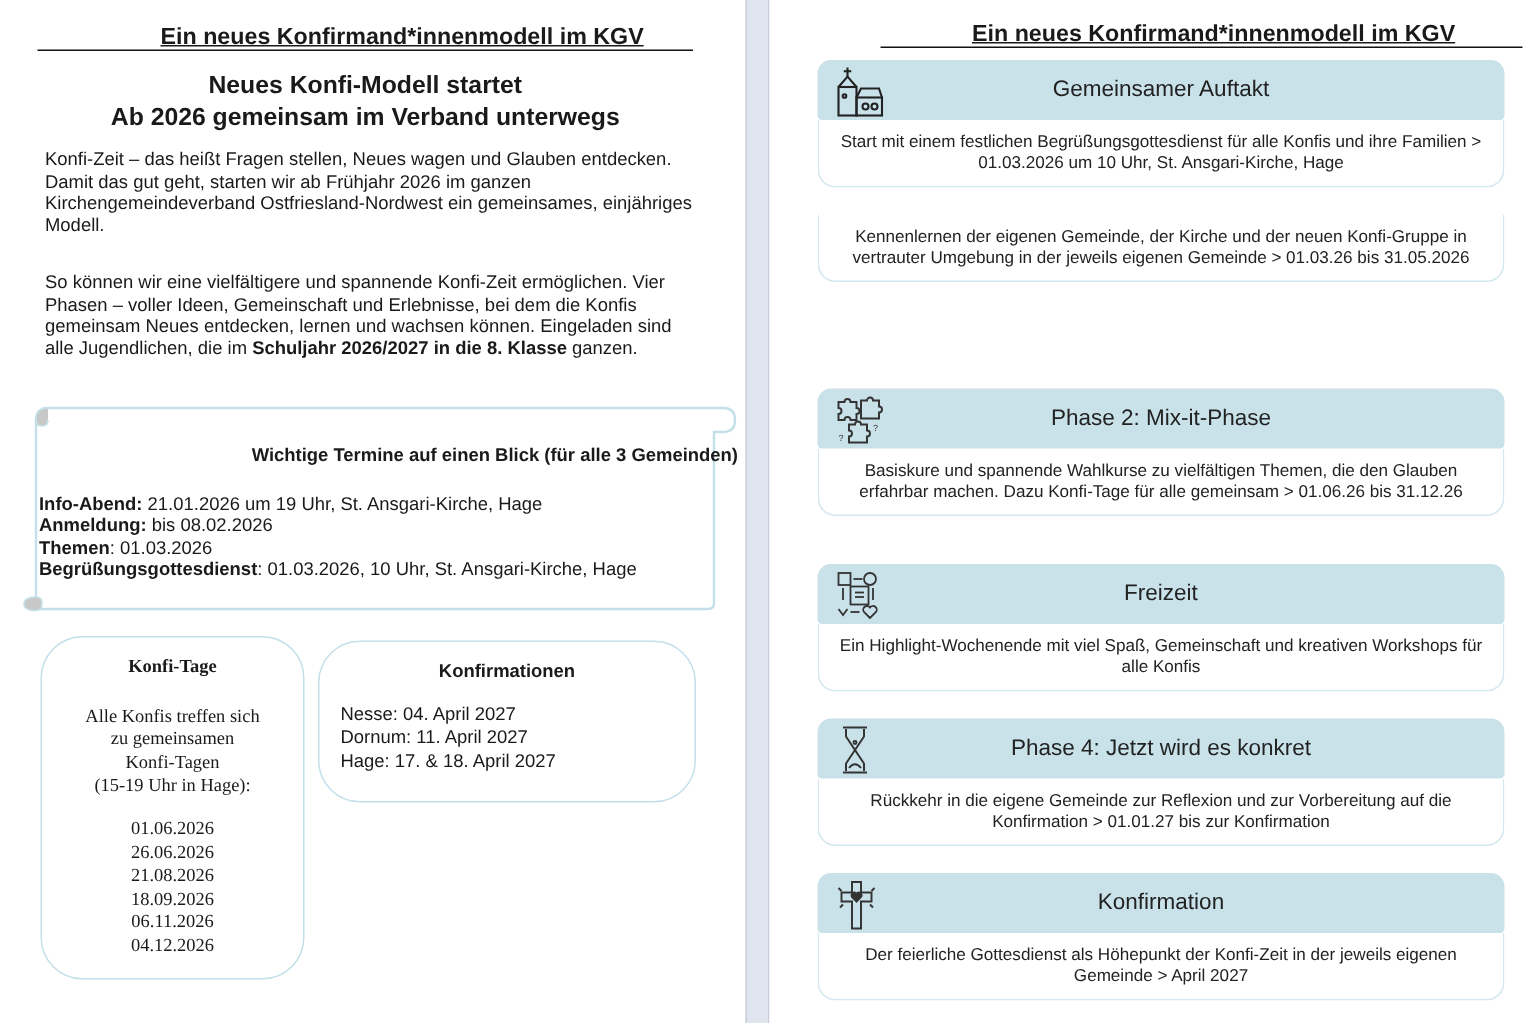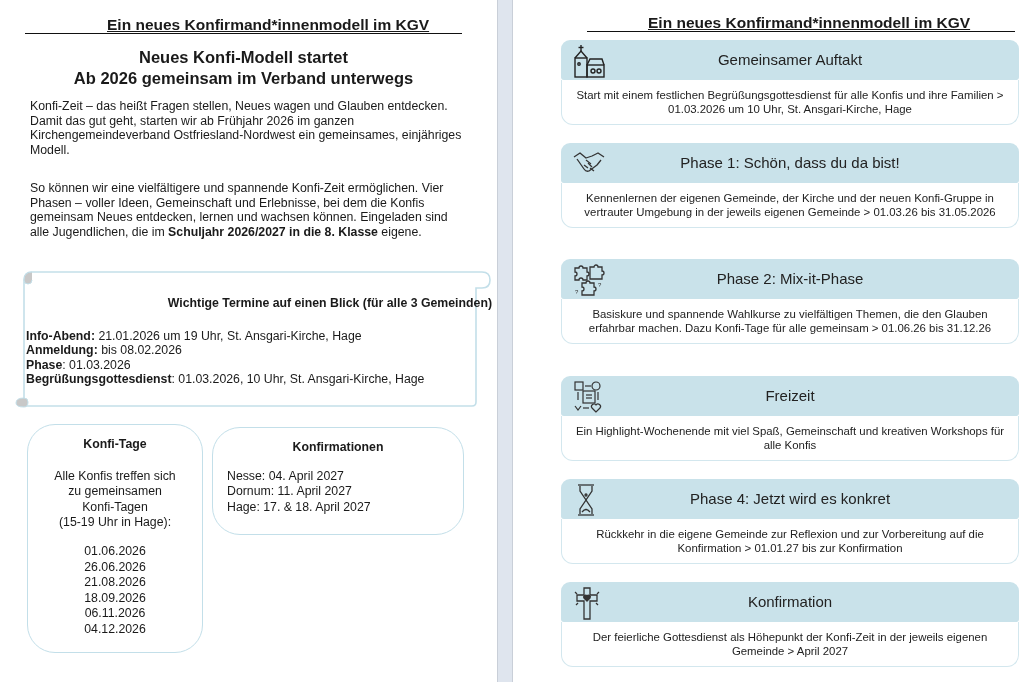--- a/index.html
+++ b/index.html
@@ -23,65 +23,65 @@
   .p1 { top: 99px; }
   .p2 { top: 181px; }
 
   
   .scroll { position: absolute; left: 14px; top: 270px; width: 478px; height: 138px; }
   .scroll svg { position: absolute; left: 0; top: 0; }
   .scroll-title { position: absolute; left: 0; width: 478px; top: 26px; text-align: right; font-weight: bold; font-size: 12.3px; }
   .scroll-lines { position: absolute; left: 12px; top: 59px; font-size: 12.3px; line-height: 14.3px; }
 
   .box { position: absolute; border: 1.6px solid #c3dfe9; border-radius: 28px; background: #fff; }
-  .box-tage { left: 27px; top: 424px; width: 176px; height: 229px; text-align: center; }
+  .box-tage { left: 27px; top: 424px; width: 176px; height: 229px; text-align: center; font-family: Liberation Serif, serif; }
   .box-konf { left: 212px; top: 427px; width: 252px; height: 108px; }
   .box-kontakt { left: 212px; top: 544px; width: 252px; height: 108px; }
   .box h3 { font-size: 12.3px; font-weight: bold; text-align: center; margin-top: 12px; }
   .box-tage .intro { font-size: 12.3px; line-height: 15.3px; margin-top: 18px; }
   .box-tage .dates { font-size: 12.3px; line-height: 15.5px; margin-top: 14px; }
   .box .lines { font-size: 12.3px; line-height: 15.3px; margin-left: 14px; margin-top: 15px; }
 
   
   .right-title { left: 135px; top: 14px; }
   .right-rule { left: 74px; width: 428px; top: 31px; }
 
-  .card { position: absolute; left: 48px; width: 458px; }
+  .card { position: absolute; left: 32px; width: 458px; }
   .card-head { position: relative; height: 40px; background: #c9e2ea; border-radius: 9px 9px 3px 3px; }
   .card-head .label { position: absolute; left: 0; right: 0; top: 0; line-height: 40px; text-align: center; font-size: 15px; color: #222; }
   .card-head .icon { position: absolute; left: 11px; top: 4px; width: 34px; height: 34px; }
   .card-body { border: 1.2px solid #d3e7ee; border-top: none; border-radius: 0 0 12px 12px; text-align: center; font-size: 11.4px; line-height: 14.2px; color: #222; padding: 8px 10px 8px 10px; background: #fff; }
 </style>
 </head>
 <body>
 
 <div class="page page-left">
   <div class="doc-title left-title">Ein neues Konfirmand*innenmodell im KGV</div>
   <div class="title-rule left-rule"></div>
 
   <div class="headline">
     <div>Neues Konfi-Modell startet</div>
     <div>Ab 2026 gemeinsam im Verband unterwegs</div>
   </div>
 
   <div class="para p1">Konfi-Zeit – das heißt Fragen stellen, Neues wagen und Glauben entdecken. Damit das gut geht, starten wir ab Frühjahr 2026 im ganzen Kirchengemeindeverband Ostfriesland-Nordwest ein gemeinsames, einjähriges Modell.</div>
-  <div class="para p2"><span>So können wir eine vielfältigere und spannende Konfi-Zeit ermöglichen. Vier Phasen – voller Ideen, Gemeinschaft und Erlebnisse, bei dem die Konfis gemeinsam Neues entdecken, lernen und wachsen können. Eingeladen sind alle Jugendlichen, die im </span><b>Schuljahr 2026/2027 in die 8. Klasse</b><span> eigene.</span></div>
+  <div class="para p2"><span>So können wir eine vielfältigere und spannende Konfi-Zeit ermöglichen. Vier Phasen – voller Ideen, Gemeinschaft und Erlebnisse, bei dem die Konfis gemeinsam Neues entdecken, lernen und wachsen können. Eingeladen sind alle Jugendlichen, die im </span><b>Schuljahr 2026/2027 in die 8. Klasse</b><span> ganzen.</span></div>
 
   <div class="scroll">
     <svg width="478" height="138" viewBox="0 0 478 138">
       <path d="M10 10 Q10 2 18 2 L468 2 Q476 2 476 10 Q476 18 468 18 L462 18 L462 132 Q462 136 458 136 L10 136" fill="none" stroke="#c3dfe9" stroke-width="1.6"></path>
       <path d="M10 10 L10 128" fill="none" stroke="#c3dfe9" stroke-width="1.6"></path>
       <path d="M18 2 Q10 2 10 10 Q10 14 14 14 Q18 14 18 10" fill="#c8c8c8" stroke="#c3dfe9" stroke-width="1"></path>
       <path d="M10 128 Q2 128 2 133 Q2 137 10 137 Q14 137 14 132 Q14 128 10 128" fill="#c8c8c8" stroke="#c3dfe9" stroke-width="1"></path>
     </svg>
     <div class="scroll-title">Wichtige Termine auf einen Blick (für alle 3 Gemeinden)</div>
     <div class="scroll-lines">
       <div><b>Info-Abend:</b><span> 21.01.2026 um 19 Uhr, St. Ansgari-Kirche, Hage</span></div>
       <div><b>Anmeldung:</b><span> bis 08.02.2026</span></div>
-      <div><b>Phase</b><span>: 01.03.2026</span></div>
+      <div><b>Themen</b><span>: 01.03.2026</span></div>
       <div><b>Begrüßungsgottesdienst</b><span>: 01.03.2026, 10 Uhr, St. Ansgari-Kirche, Hage</span></div>
     </div>
   </div>
 
   <div class="box box-tage">
     <h3>Konfi-Tage</h3>
     <div class="intro">
       <div>Alle Konfis treffen sich</div>
       <div>zu gemeinsamen</div>
       <div>Konfi-Tagen</div>
@@ -128,33 +128,20 @@
             <rect x="19" y="25" width="4" height="4" rx="2"></rect>
             <rect x="25" y="25" width="4" height="4" rx="2"></rect>
         </g>
       </svg>
       <div class="label">Gemeinsamer Auftakt</div>
     </div>
     <div class="card-body">Start mit einem festlichen Begrüßungsgottesdienst  für alle Konfis und ihre Familien &gt; 01.03.2026  um 10 Uhr, St. Ansgari-Kirche, Hage</div>
   </div>
 
   <div class="card" style="top:143px">
-    <div class="card-head">
-      <svg class="icon" viewBox="0 0 34 34">
-        <g fill="none" stroke="#333" stroke-width="1.3" stroke-linejoin="round">
-          <path d="M2 10 L8 6 L14 11 L20 9 L26 6 L32 10"></path>
-          <path d="M5 12 L12 22 Q14 25 17 24 L25 18 L29 13"></path>
-          <path d="M14 13 L19 17"></path>
-            <path d="M12 18 L16 21"></path>
-            <path d="M16 16 L20 20"></path>
-          <path d="M18 21 L22 24"></path>
-        </g>
-      </svg>
-      <div class="label">Phase 1: Schön, dass du da bist!</div>
-    </div>
     <div class="card-body">Kennenlernen der eigenen Gemeinde, der Kirche und der neuen Konfi-Gruppe in vertrauter Umgebung in der jeweils eigenen Gemeinde &gt; 01.03.26 bis 31.05.2026</div>
   </div>
 
   <div class="card" style="top:259px">
     <div class="card-head">
       <svg class="icon" viewBox="0 0 34 34">
         <g fill="none" stroke="#333" stroke-width="1.3">
           <path d="M3 5 h4 a2 2 0 0 1 4 0 h4 v4 a2 2 0 0 1 0 4 v4 h-4 a2 2 0 0 0 -4 0 h-4 v-4 a2 2 0 0 0 0 -4 z"></path>
           <path d="M18 4 h4 a2 2 0 0 1 4 0 h4 v4 a2 2 0 0 1 0 4 v4 h-12 z"></path>
           <path d="M10 20 h4 a2 2 0 0 1 4 0 h4 v4 a2 2 0 0 1 0 4 v4 h-12 v-4 a2 2 0 0 0 0 -4 z"></path>

